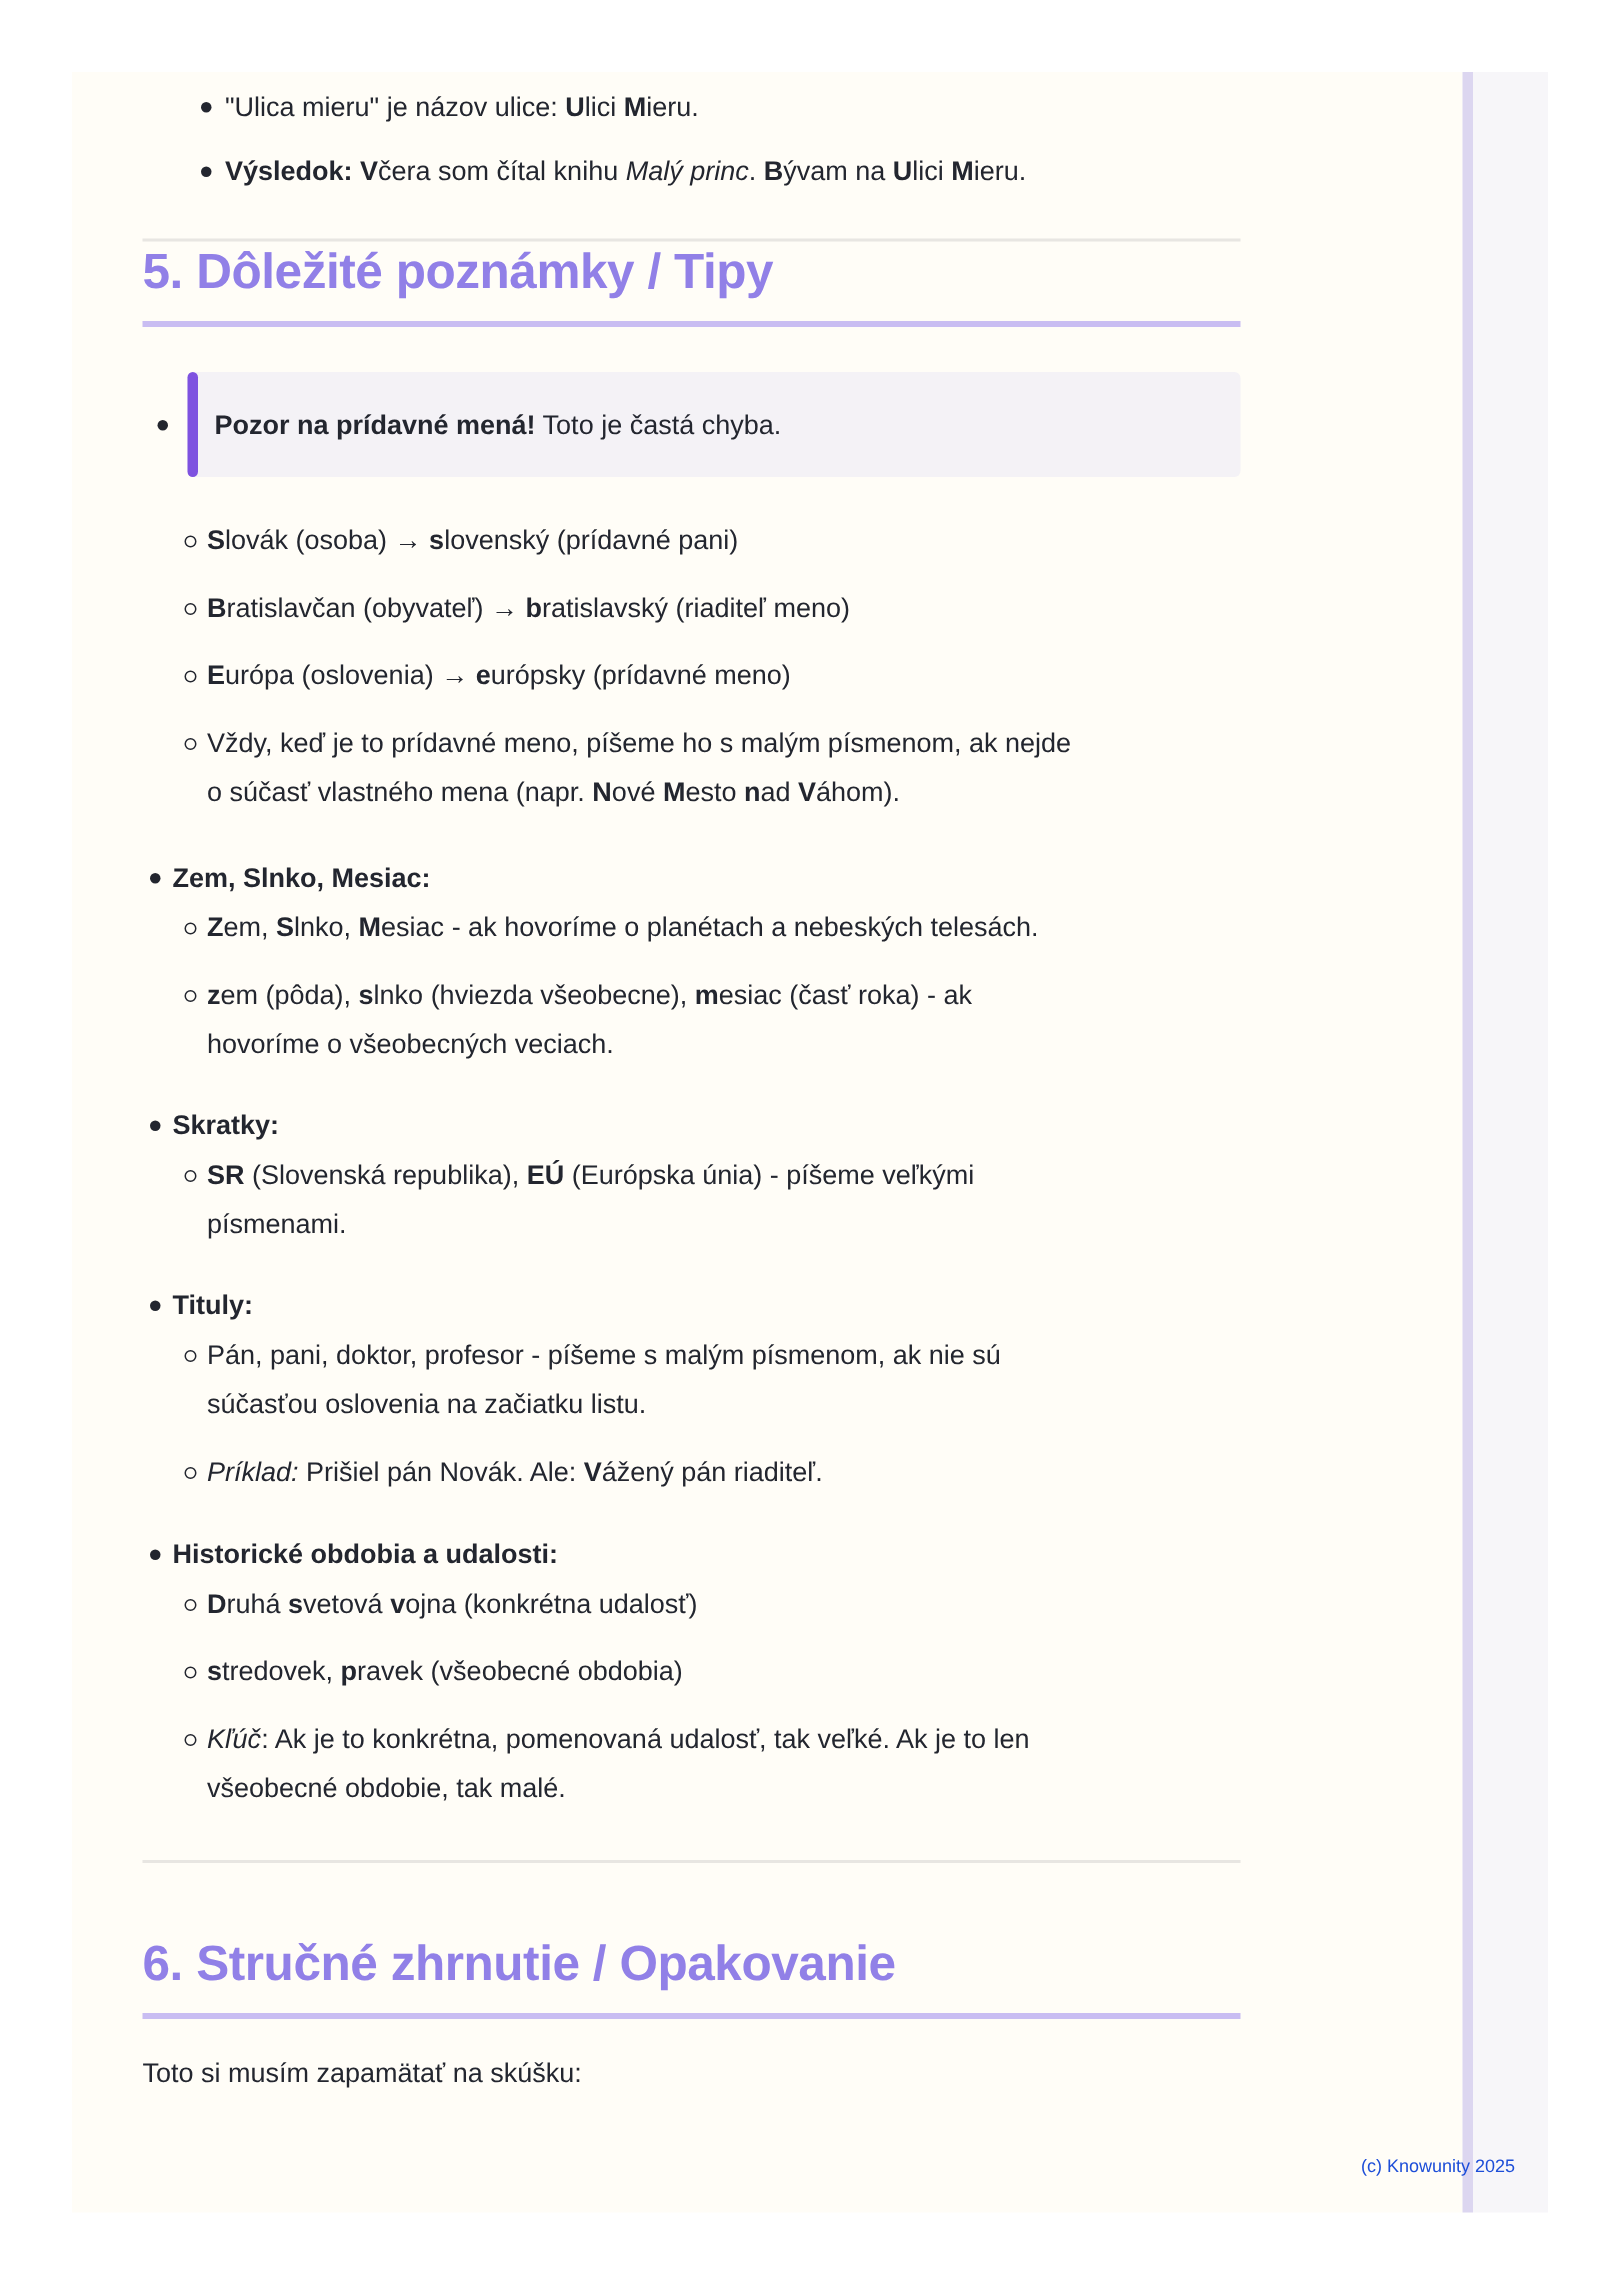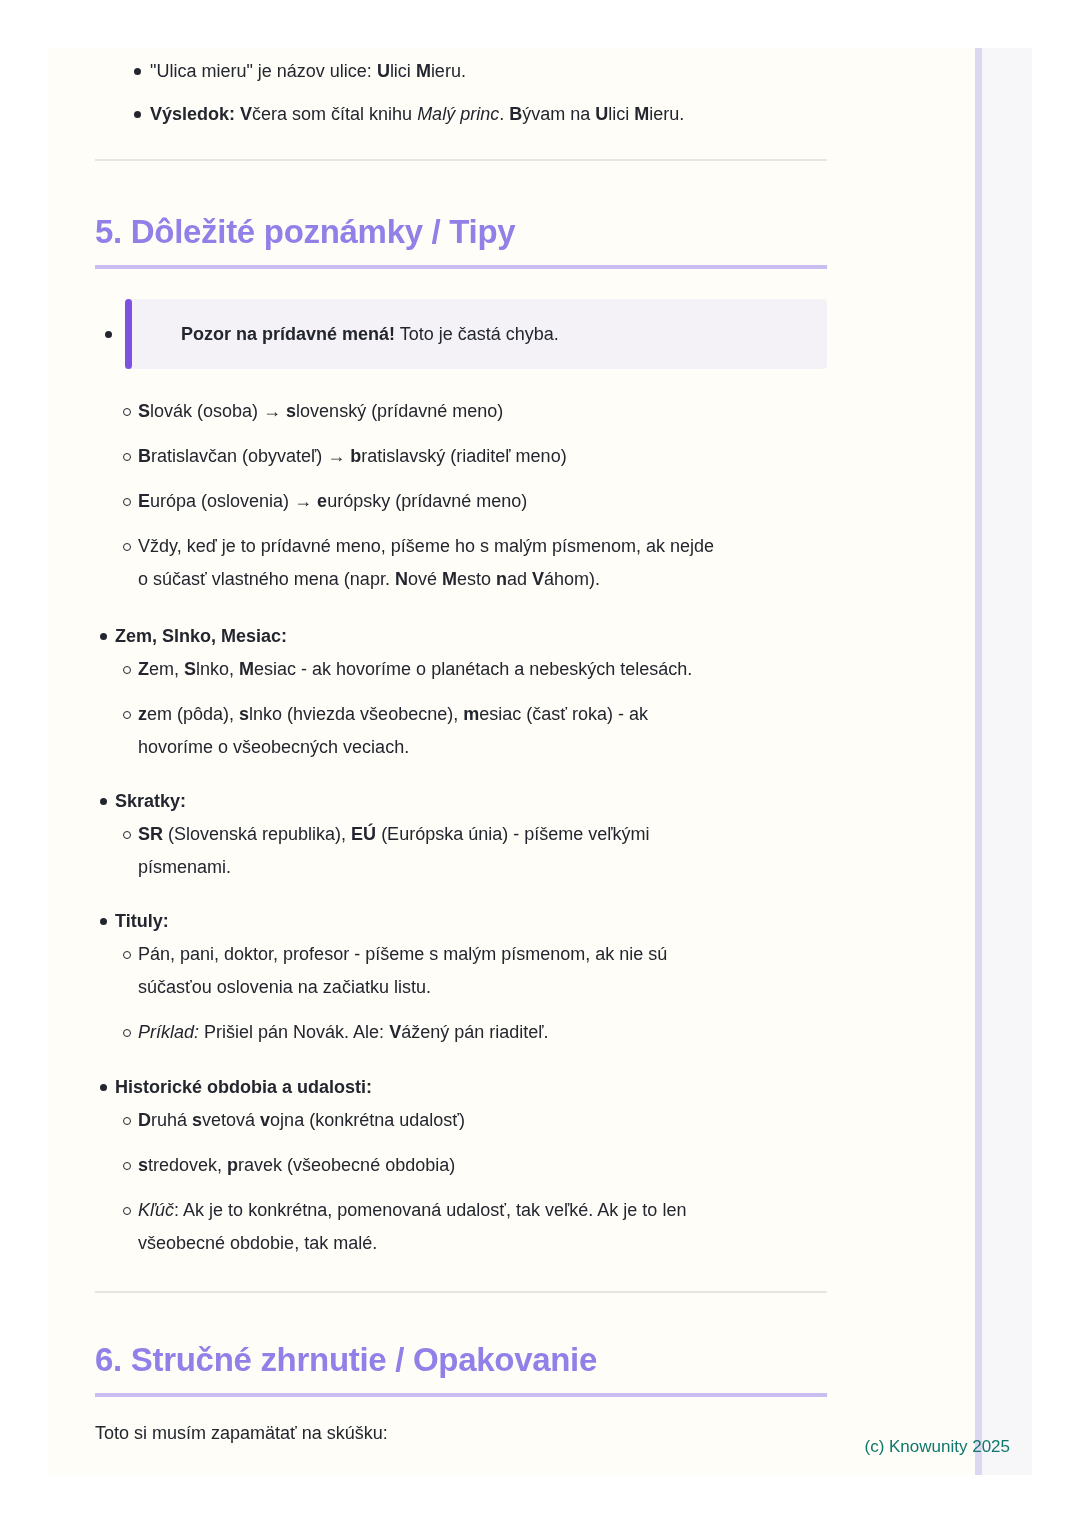--- a/index.html
+++ b/index.html
@@ -19,46 +19,46 @@
 
   
   .intro-list li { position:relative; padding-left:55px; line-height:26px; }
   .intro-list li::before { content:""; position:absolute; left:39px; top:10px; width:7px; height:7px; border-radius:50%; background:#23262f; }
   .intro-list li:first-child { margin-top:9px; }
   .intro-list li + li { margin-top:17px; }
 
   .divider { border:none; border-top:2px solid #e8e6e2; margin-top:32px; }
   .divider-2 { margin-top:31px; }
 
-  .section-heading { font-size:33px; line-height:40px; font-weight:700; color:#9180e7; margin-top:51px; padding-bottom:13px; border-bottom:4px solid #c9bdf2; letter-spacing:-0.3px; }
+  .section-heading { font-size:33px; line-height:40px; font-weight:700; color:#9180e7; padding-bottom:13px; border-bottom:4px solid #c9bdf2; letter-spacing:-0.3px; }
   .section-heading-6 { margin-top:47px; }
 
   
   .callout-row { position:relative; margin-top:30px; }
   .callout-bullet { position:absolute; left:10px; top:32px; width:7px; height:7px; border-radius:50%; background:#23262f; }
   .callout { position:relative; margin-left:30px; width:702px; background:#f4f2f6; border-radius:4px; }
   .callout-bar { position:absolute; left:0; top:0; bottom:0; width:7px; background:#7e52e0; border-radius:4px; }
-  .callout-text { padding:22px 20px 22px 56px; line-height:26px; }
+  .callout-text { padding:22px 20px 22px 18px; line-height:26px; }
 
   
   .sub-list li { position:relative; padding-left:43px; line-height:33px; }
   .sub-list li::before { content:""; position:absolute; left:28px; top:13px; width:6px; height:6px; border:1.5px solid #23262f; border-radius:50%; background:transparent; }
   .sub-list li + li { margin-top:12px; }
   .adj-list { margin-top:26px; }
 
   
   .group { margin-top:22px; }
   .group-a { margin-top:24px; }
   .group-b, .group-c { margin-top:21px; }
   .group-header { position:relative; padding-left:20px; line-height:33px; }
   .group-header::before { content:""; position:absolute; left:5px; top:13px; width:7px; height:7px; border-radius:50%; background:#23262f; }
 
   .outro { margin-top:23px; line-height:26px; }
 
-  .copyright { position:absolute; top:1437px; right:70px; font-size:17px; color:#0f766e; z-index:5; }
+  .copyright { position:absolute; top:1437px; right:70px; font-size:12px; color:#1d4ed8; z-index:5; }
 </style>
 </head>
 <body>
 
 <div class="page-card">
   <div class="content">
 
     <ul class="intro-list">
       <li><span><span>"Ulica mieru" je názov ulice: </span><span class="b">U</span><span>lici </span><span class="b">M</span><span>ieru.</span></span></li>
       <li><span><span class="b">Výsledok: V</span><span>čera som čítal knihu </span><span class="i">Malý princ</span><span>. </span><span class="b">B</span><span>ývam na </span><span class="b">U</span><span>lici </span><span class="b">M</span><span>ieru.</span></span></li>
@@ -70,21 +70,21 @@
 
     <div class="callout-row">
       <span class="callout-bullet"></span>
       <div class="callout">
         <span class="callout-bar"></span>
         <p class="callout-text"><span class="b">Pozor na prídavné mená!</span><span> Toto je častá chyba.</span></p>
       </div>
     </div>
 
     <ul class="sub-list adj-list">
-      <li><span><span class="b">S</span><span>lovák (osoba) → </span><span class="b">s</span><span>lovenský (prídavné meno)</span></span></li>
+      <li><span><span class="b">S</span><span>lovák (osoba) → </span><span class="b">s</span><span>lovenský (prídavné pani)</span></span></li>
       <li><span><span class="b">B</span><span>ratislavčan (obyvateľ) → </span><span class="b">b</span><span>ratislavský (riaditeľ meno)</span></span></li>
       <li><span><span class="b">E</span><span>urópa (oslovenia) → </span><span class="b">e</span><span>urópsky (prídavné meno)</span></span></li>
       <li><span><span>Vždy, keď je to prídavné meno, píšeme ho s malým písmenom, ak nejde</span><br><span>o súčasť vlastného mena (napr. </span><span class="b">N</span><span>ové </span><span class="b">M</span><span>esto </span><span class="b">n</span><span>ad </span><span class="b">V</span><span>áhom).</span></span></li>
     </ul>
 
     <div class="group group-a">
       <div class="group-header"><span><span class="b">Zem, Slnko, Mesiac:</span></span></div>
       <ul class="sub-list">
         <li><span><span class="b">Z</span><span>em, </span><span class="b">S</span><span>lnko, </span><span class="b">M</span><span>esiac - ak hovoríme o planétach a nebeských telesách.</span></span></li>
         <li><span><span class="b">z</span><span>em (pôda), </span><span class="b">s</span><span>lnko (hviezda všeobecne), </span><span class="b">m</span><span>esiac (časť roka) - ak</span><br><span>hovoríme o všeobecných veciach.</span></span></li>

